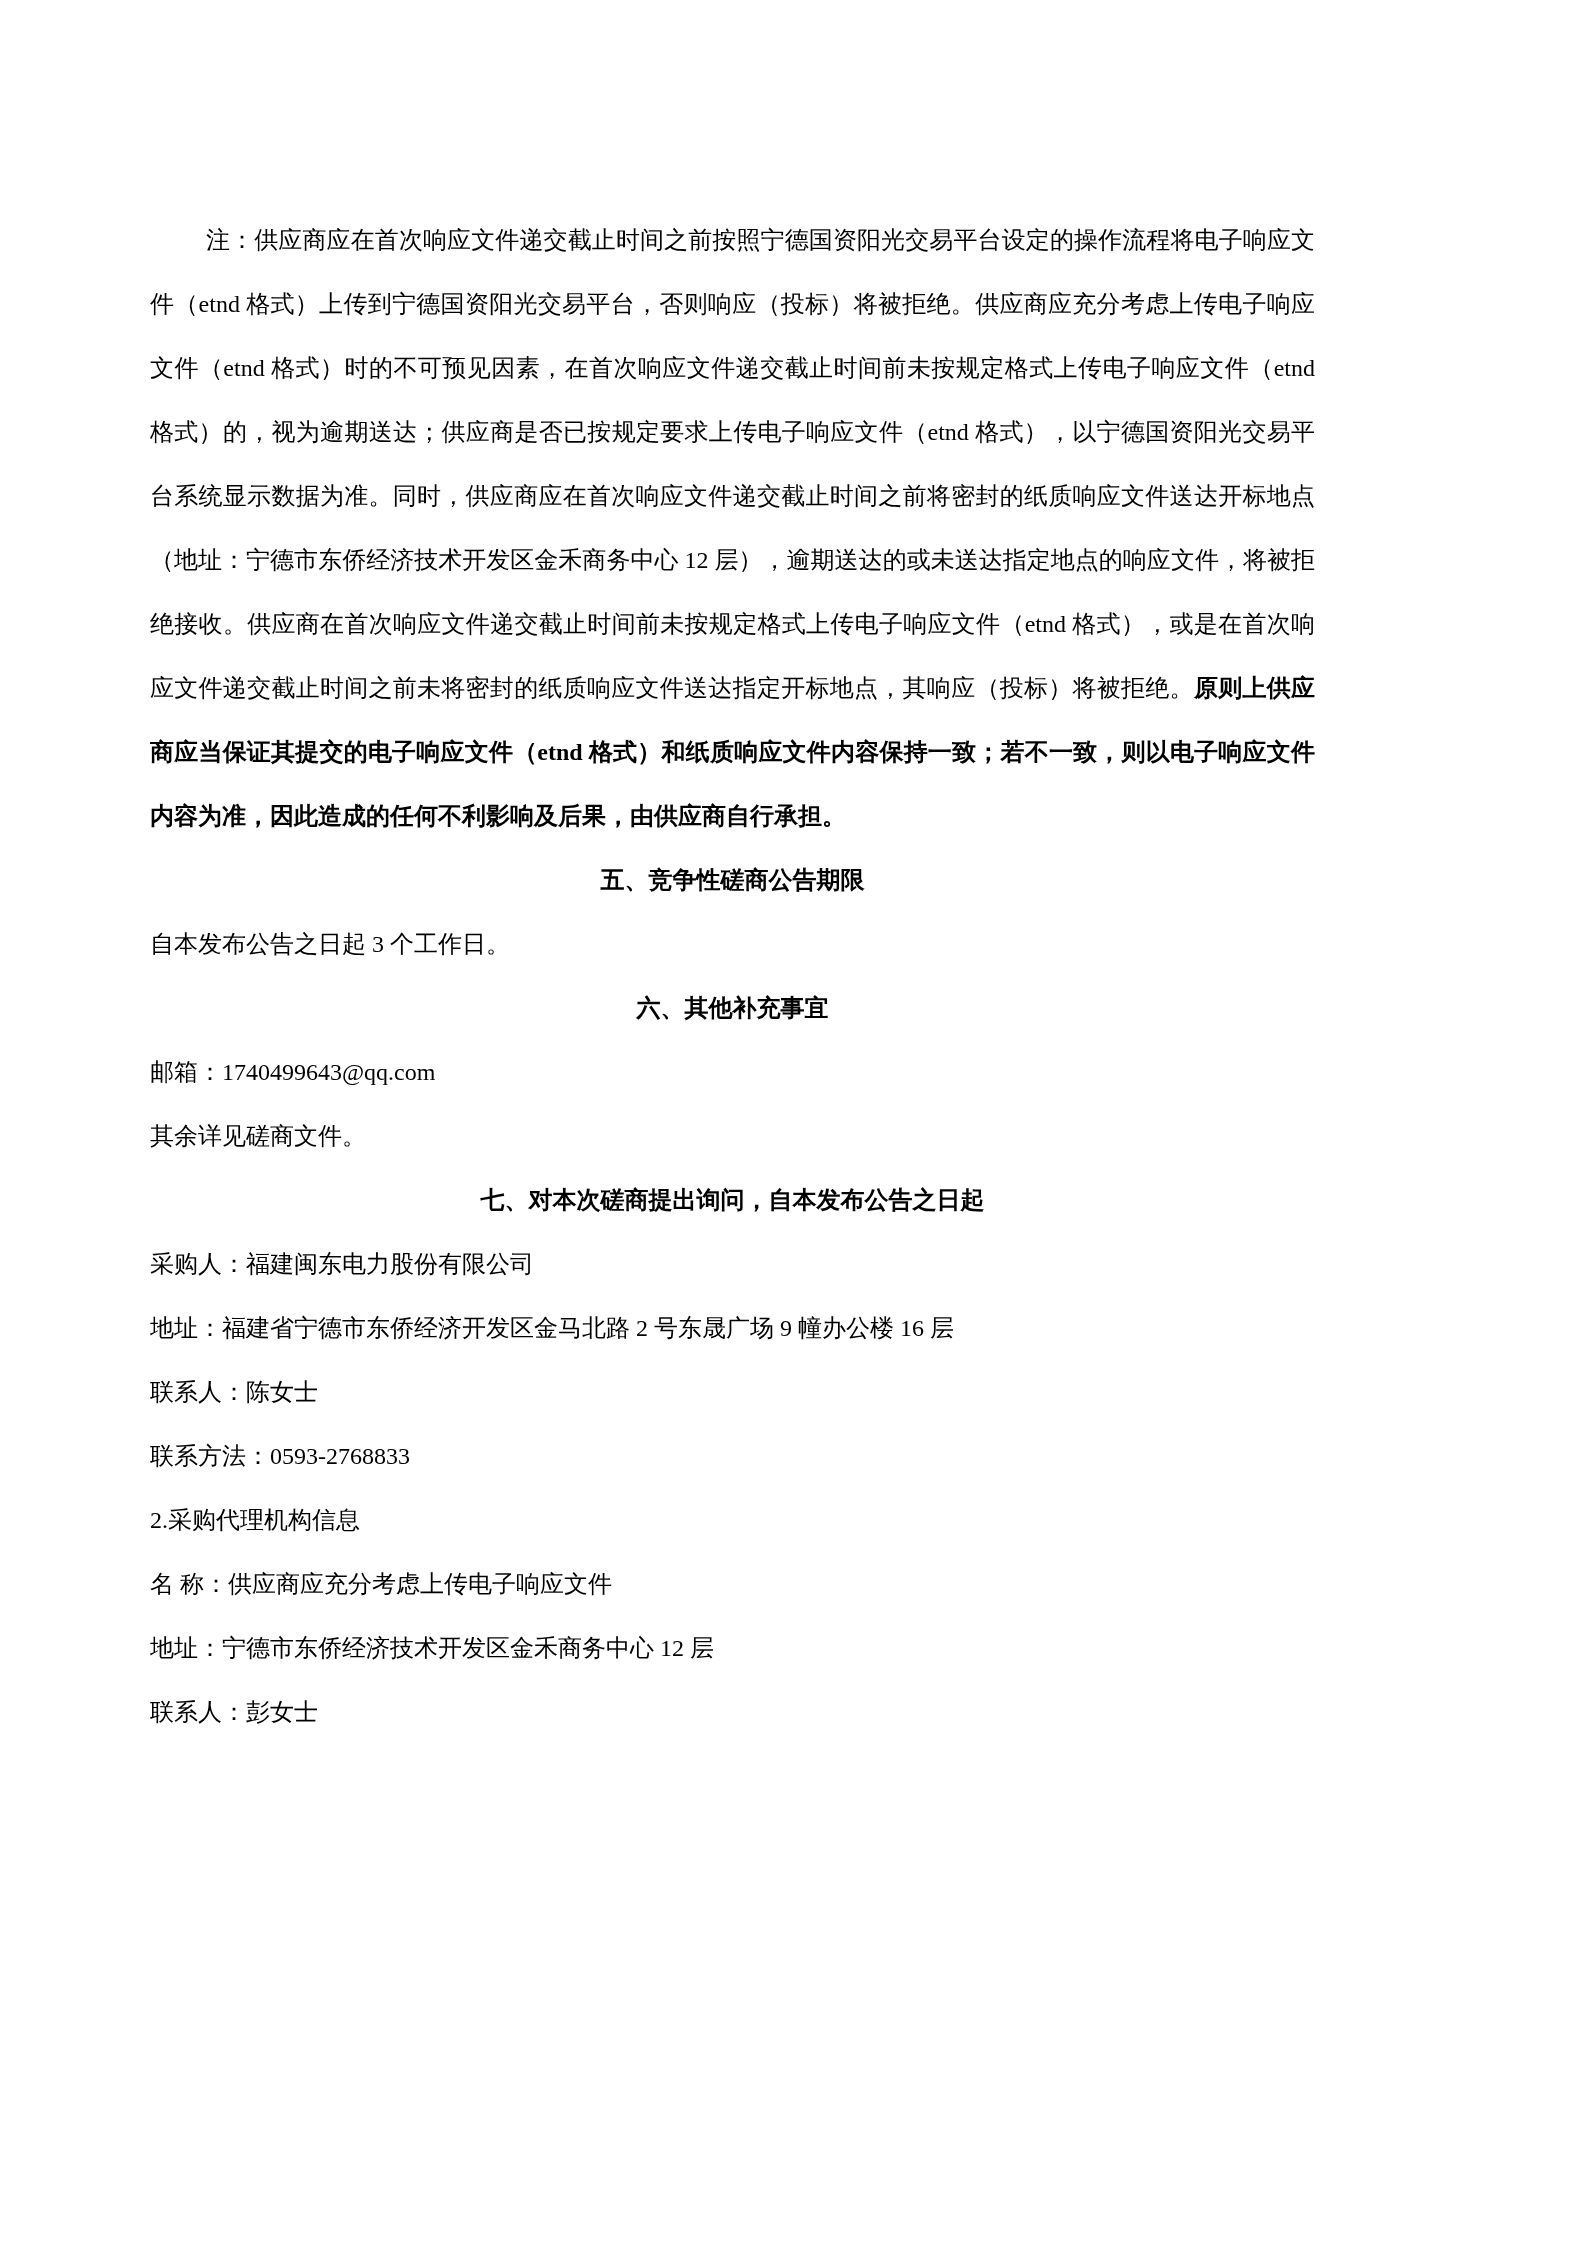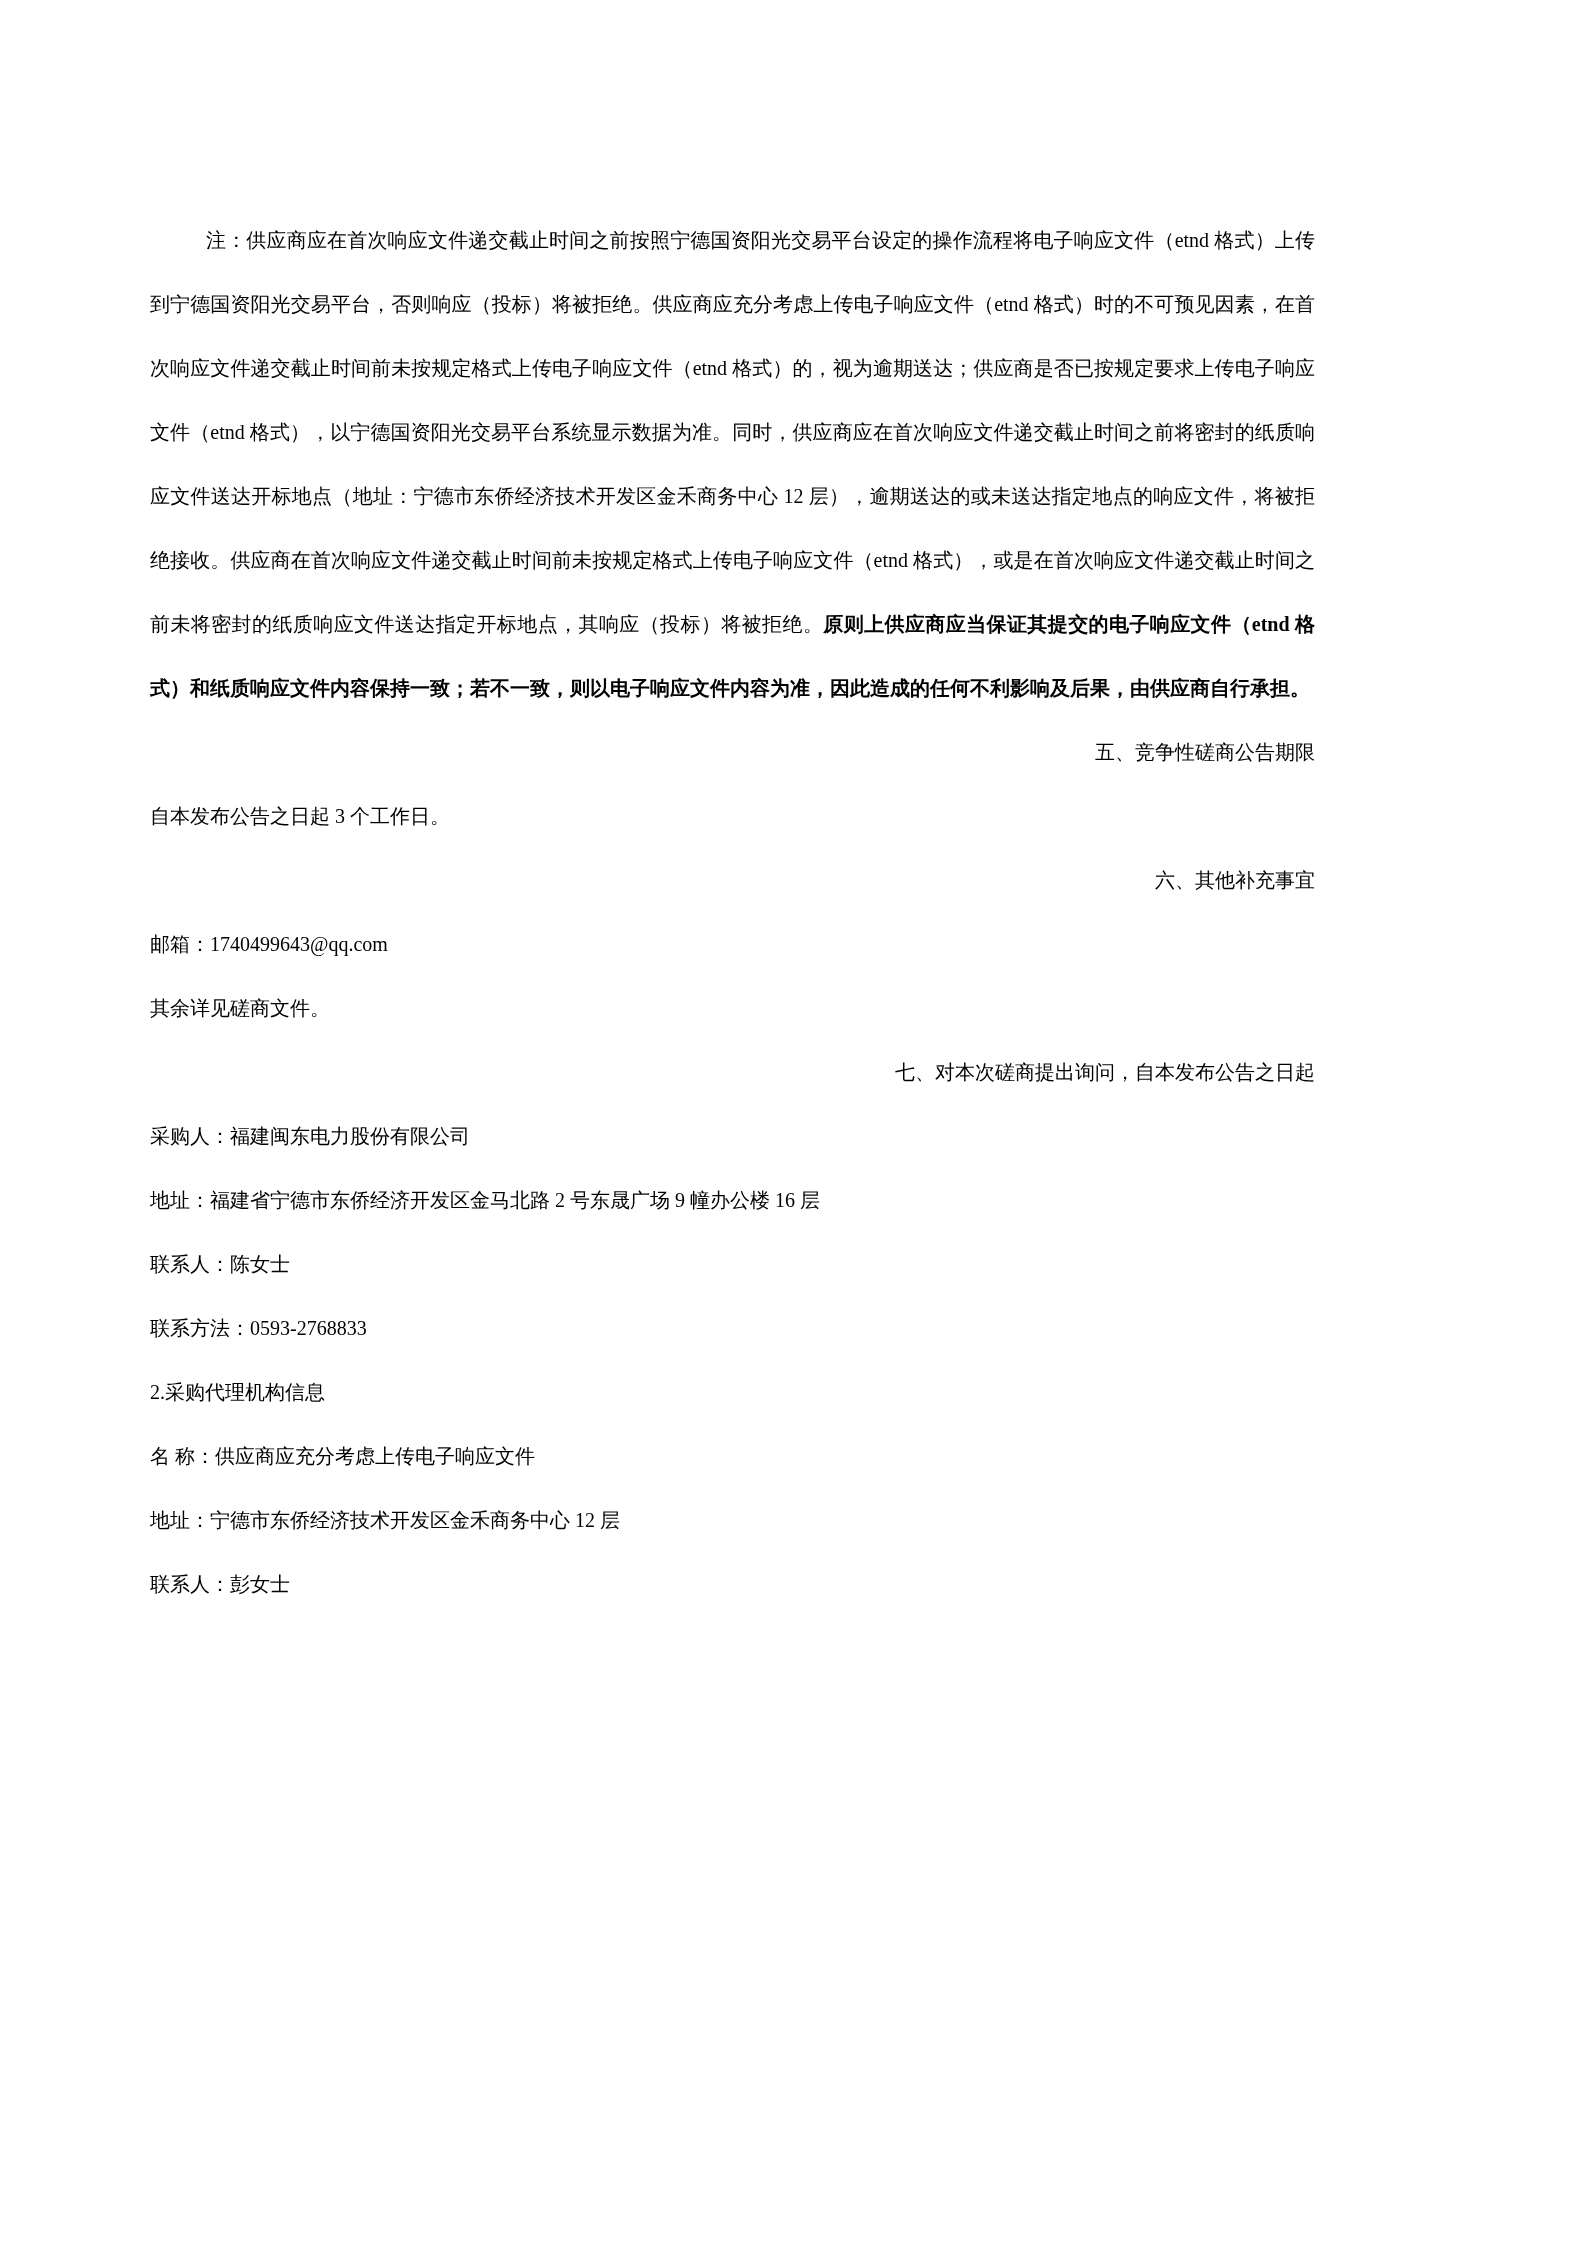--- a/index.html
+++ b/index.html
@@ -8,39 +8,39 @@
     background: #ffffff;
   }
   .page {
     position: relative;
     width: 1460px;
     height: 2245px;
     background: #ffffff;
     box-sizing: border-box;
     padding: 208px 145px 0 150px;
     font-family: "Liberation Serif", "DejaVu Serif", serif;
-    font-size: 20px;
+    font-size: 24px;
     line-height: 64px;
     color: #000000;
     overflow: hidden;
   }
   p {
     margin: 0;
     padding: 0;
     text-align: justify;
   }
   .note-para {
     text-indent: 56px;
   }
   .bold {
     font-weight: bold;
   }
   .heading {
-    font-weight: normal;
-    text-align: right;
+    font-weight: bold;
+    text-align: center;
   }
   .plain {
     text-align: left;
   }
 </style>
 </head>
 <body>
 
 <div class="page">
 

